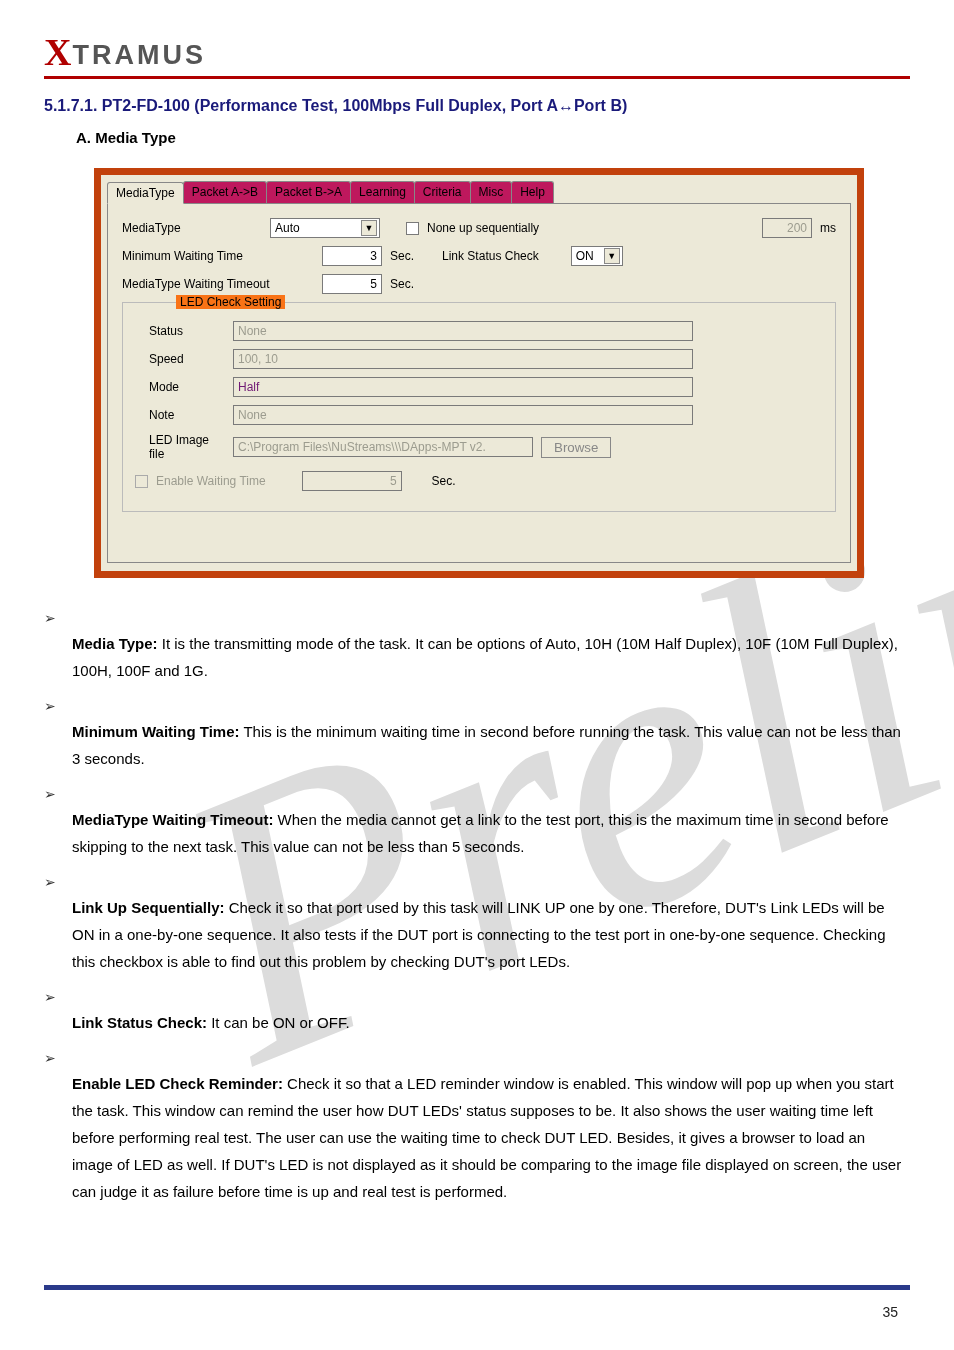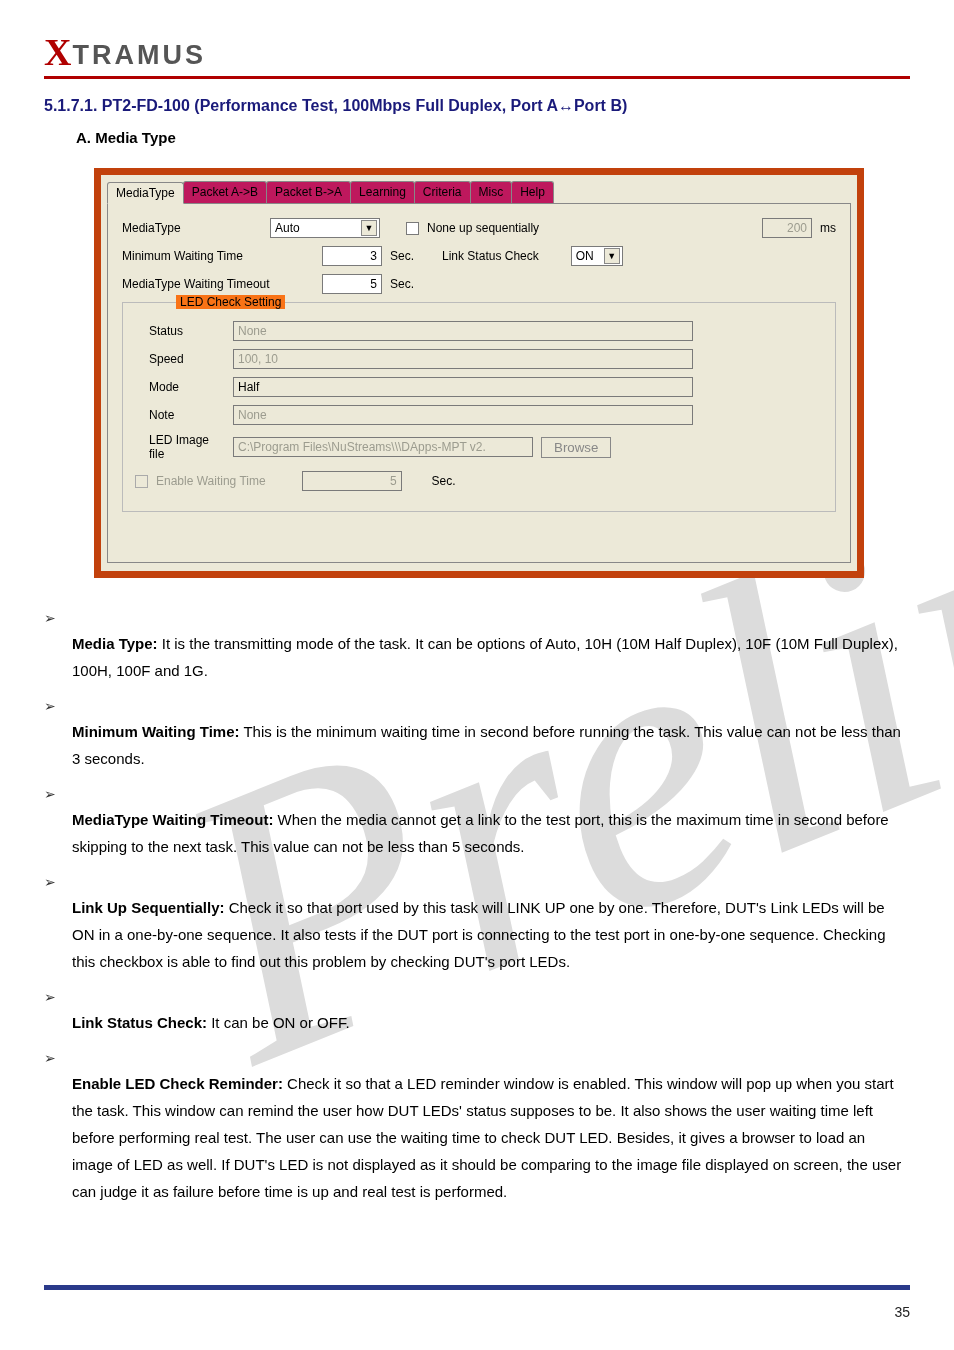--- a/index.html
+++ b/index.html
@@ -25,21 +25,21 @@
     z-index: 2;
   }
   .logo-row {
     display: flex;
     align-items: flex-end;
   }
   .logo-x { color:#b00000; font-weight:bold; font-size:38px; font-family: "Times New Roman", serif; letter-spacing:-1px;}
   .logo-text { color:#555; font-weight:bold; font-size:27px; letter-spacing:3px; font-family: Arial, sans-serif; margin-left:2px; position:relative; top:-3px;}
   .red-rule { height:3px; background:#b00000; margin-top:2px; }
   .footer-rule { position:absolute; left:44px; right:44px; bottom:60px; height:5px; background:#2a3a8a; }
-  .page-num { position:absolute; right:44px; bottom:30px; font-size:14px; color:#222;}
+  .page-num { position:absolute; right:56px; bottom:30px; font-size:14px; color:#222;}
   .heading-line {
     margin-top: 18px;
     font-size: 16px;
     color:#1a1a7a;
     font-weight: bold;
     font-family: Arial, sans-serif;
   }
   .heading-line .arrow { font-family: Arial, sans-serif; }
   .subtitle {
     margin-top: 14px;
@@ -185,21 +185,21 @@
           <div class="row" style="margin-top:8px">
             <span class="lbl" style="width:90px; padding-left:14px">Status</span>
             <div class="txt readonly" style="width:460px; justify-content:flex-start; color:#9c9c8f;">None</div>
           </div>
           <div class="row">
             <span class="lbl" style="width:90px; padding-left:14px">Speed</span>
             <div class="txt readonly" style="width:460px; justify-content:flex-start; color:#9c9c8f;">100, 10</div>
           </div>
           <div class="row">
             <span class="lbl" style="width:90px; padding-left:14px">Mode</span>
-            <div class="txt readonly" style="width:460px; justify-content:flex-start; color:#000000;">Half</div>
+            <div class="txt readonly" style="width:460px; justify-content:flex-start; color:#701a75;">Half</div>
           </div>
           <div class="row">
             <span class="lbl" style="width:90px; padding-left:14px">Note</span>
             <div class="txt readonly" style="width:460px; justify-content:flex-start; color:#9c9c8f;">None</div>
           </div>
           <div class="row">
             <span class="lbl" style="width:90px; padding-left:14px">LED Image file</span>
             <div class="txt readonly" style="width:300px; justify-content:flex-start; color:#9c9c8f; overflow:hidden; white-space:nowrap;">C:\Program Files\NuStreams\\\DApps-MPT v2.</div>
             <button class="btnwin">Browse</button>
           </div>

